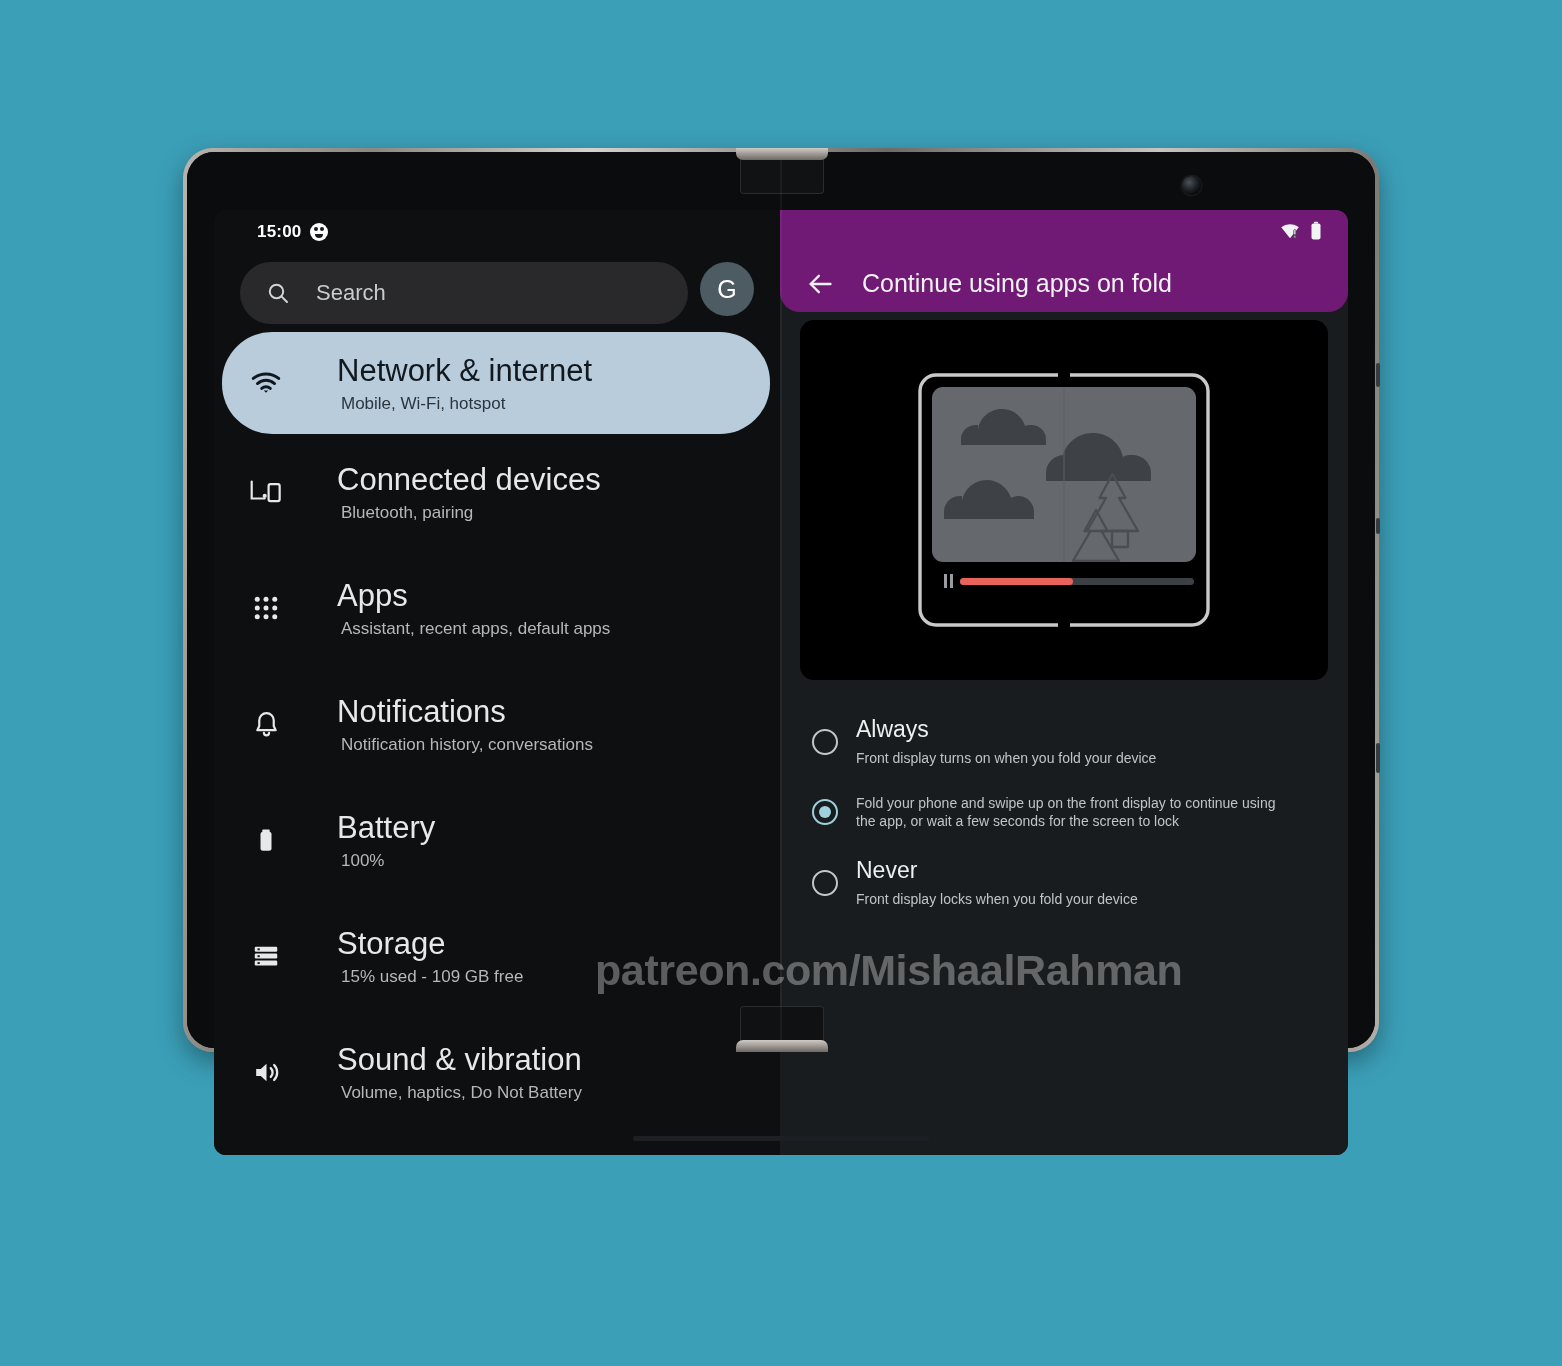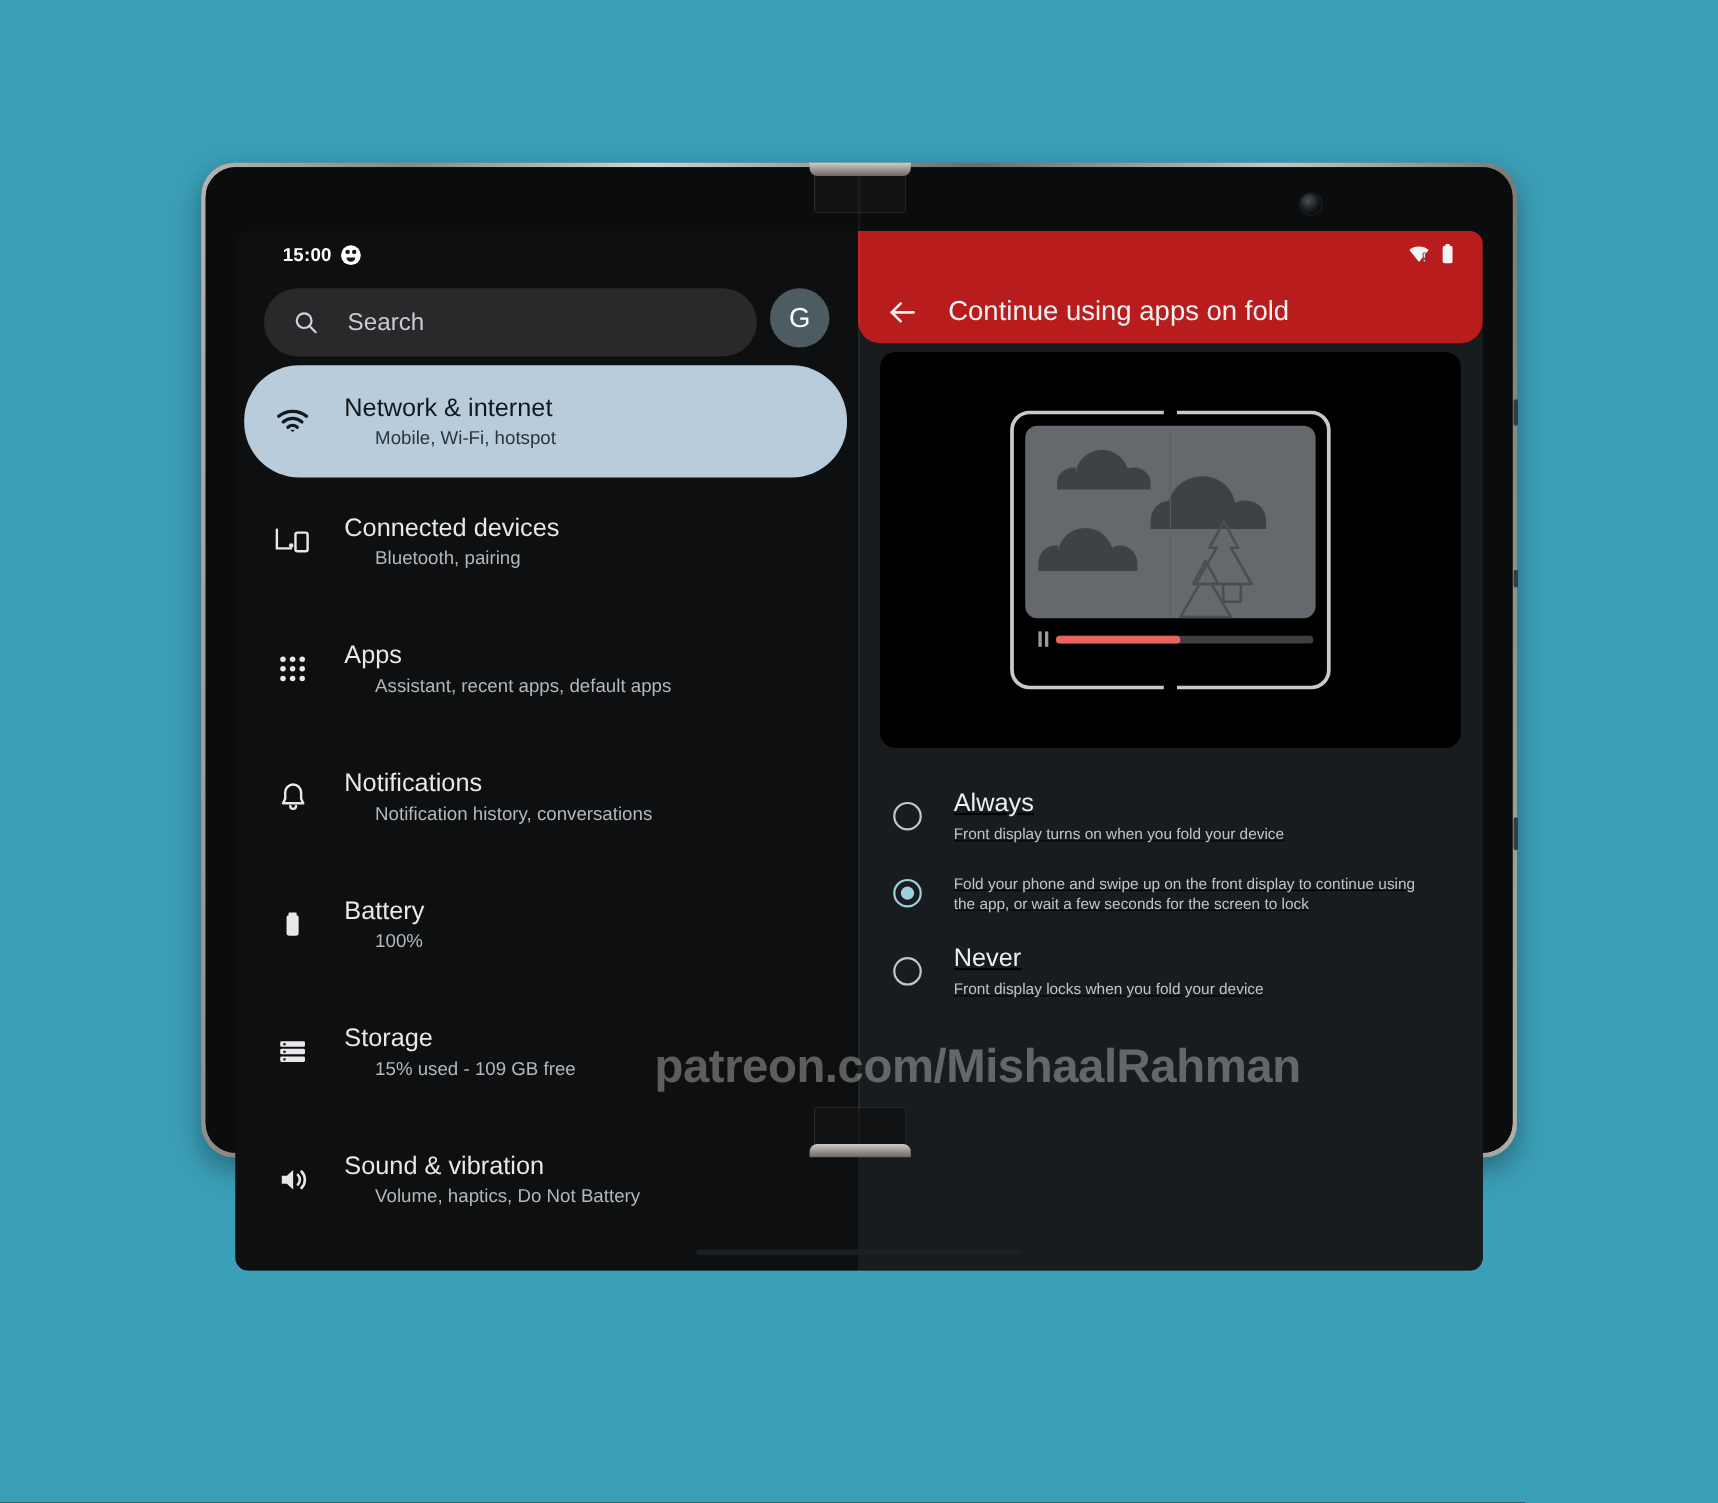--- a/index.html
+++ b/index.html
@@ -146,34 +146,34 @@
     margin: 0 10px 0 8px;
     padding-left: 16px;
     height: 102px;
   }
   .li-icon {
     width: 36px; flex: 0 0 36px;
     display: flex; align-items: center; justify-content: center;
     margin-right: 29px; margin-left: 10px;
   }
   .li-text { display: flex; flex-direction: column; gap: 5px; }
-  .li-title { font-size: 23px; color: #e6e8ea; }
+  .li-title { font-size: 31px; color: #e6e8ea; margin-left: 24px; }
   .li-sub { font-size: 17px; color: #b4b8bb; margin-left: 28px; }
   .selected .li-title { color: #11181e; }
   .selected .li-sub { color: #2b353d; }
 
   
   .pane-right {
     flex: 1; height: 100%;
     background: #191c1e;
     position: relative;
   }
   .r-topbar {
     height: 102px;
-    background: #b91c1c;
+    background: #701a75;
     border-radius: 0 0 20px 20px;
     position: relative;
   }
   .r-status {
     position: absolute; right: 26px; top: 11px;
     display: flex; align-items: center; gap: 9px;
   }
   .r-title-row {
     position: absolute; left: 0; right: 0; bottom: 14px;
     display: flex; align-items: center; gap: 28px; padding-left: 26px;
@@ -183,21 +183,21 @@
 
   .illus {
     margin: 8px 20px 0 20px;
     height: 360px;
     background: #000;
     border-radius: 14px;
     display: flex; align-items: center; justify-content: center;
   }
 
   .options { padding: 24px 24px 0 22px; }
-  .opt { display: flex; align-items: center; gap: 29px; padding: 12px 0 14px 10px; text-decoration: underline; }
+  .opt { display: flex; align-items: center; gap: 18px; padding: 12px 0 14px 10px; }
   .radio {
     width: 26px; height: 26px; border-radius: 50%;
     border: 2.3px solid #c3c7ca; flex: 0 0 26px;
     position: relative;
   }
   .radio.on { border-color: #9fd0dd; }
   .radio.on::after {
     content: ""; position: absolute; left: 50%; top: 50%;
     transform: translate(-50%,-50%);
     width: 12px; height: 12px; border-radius: 50%;

